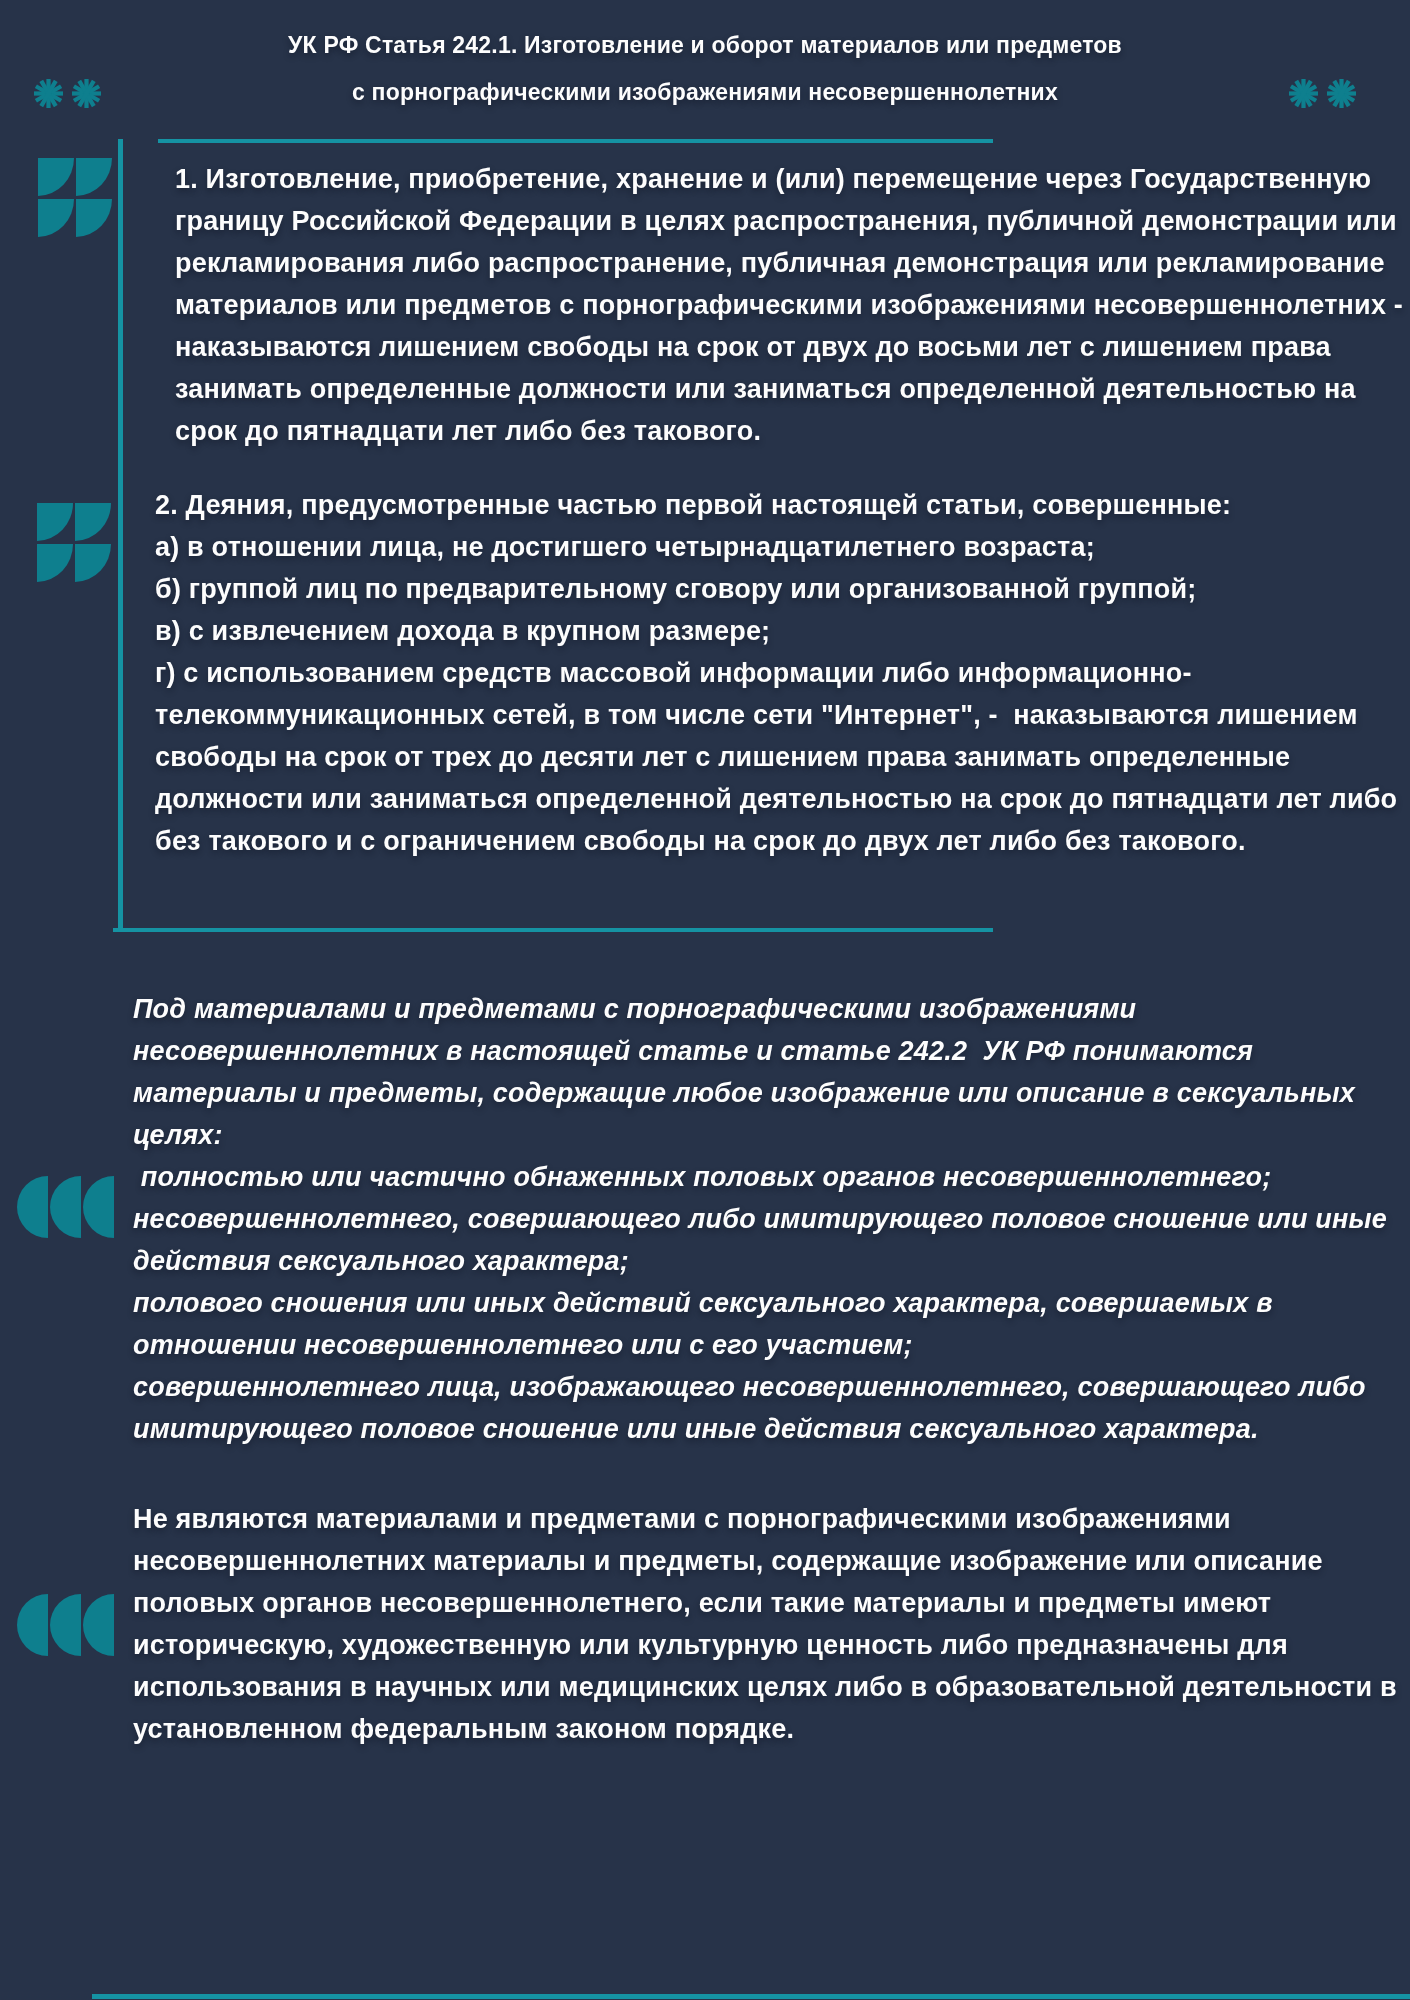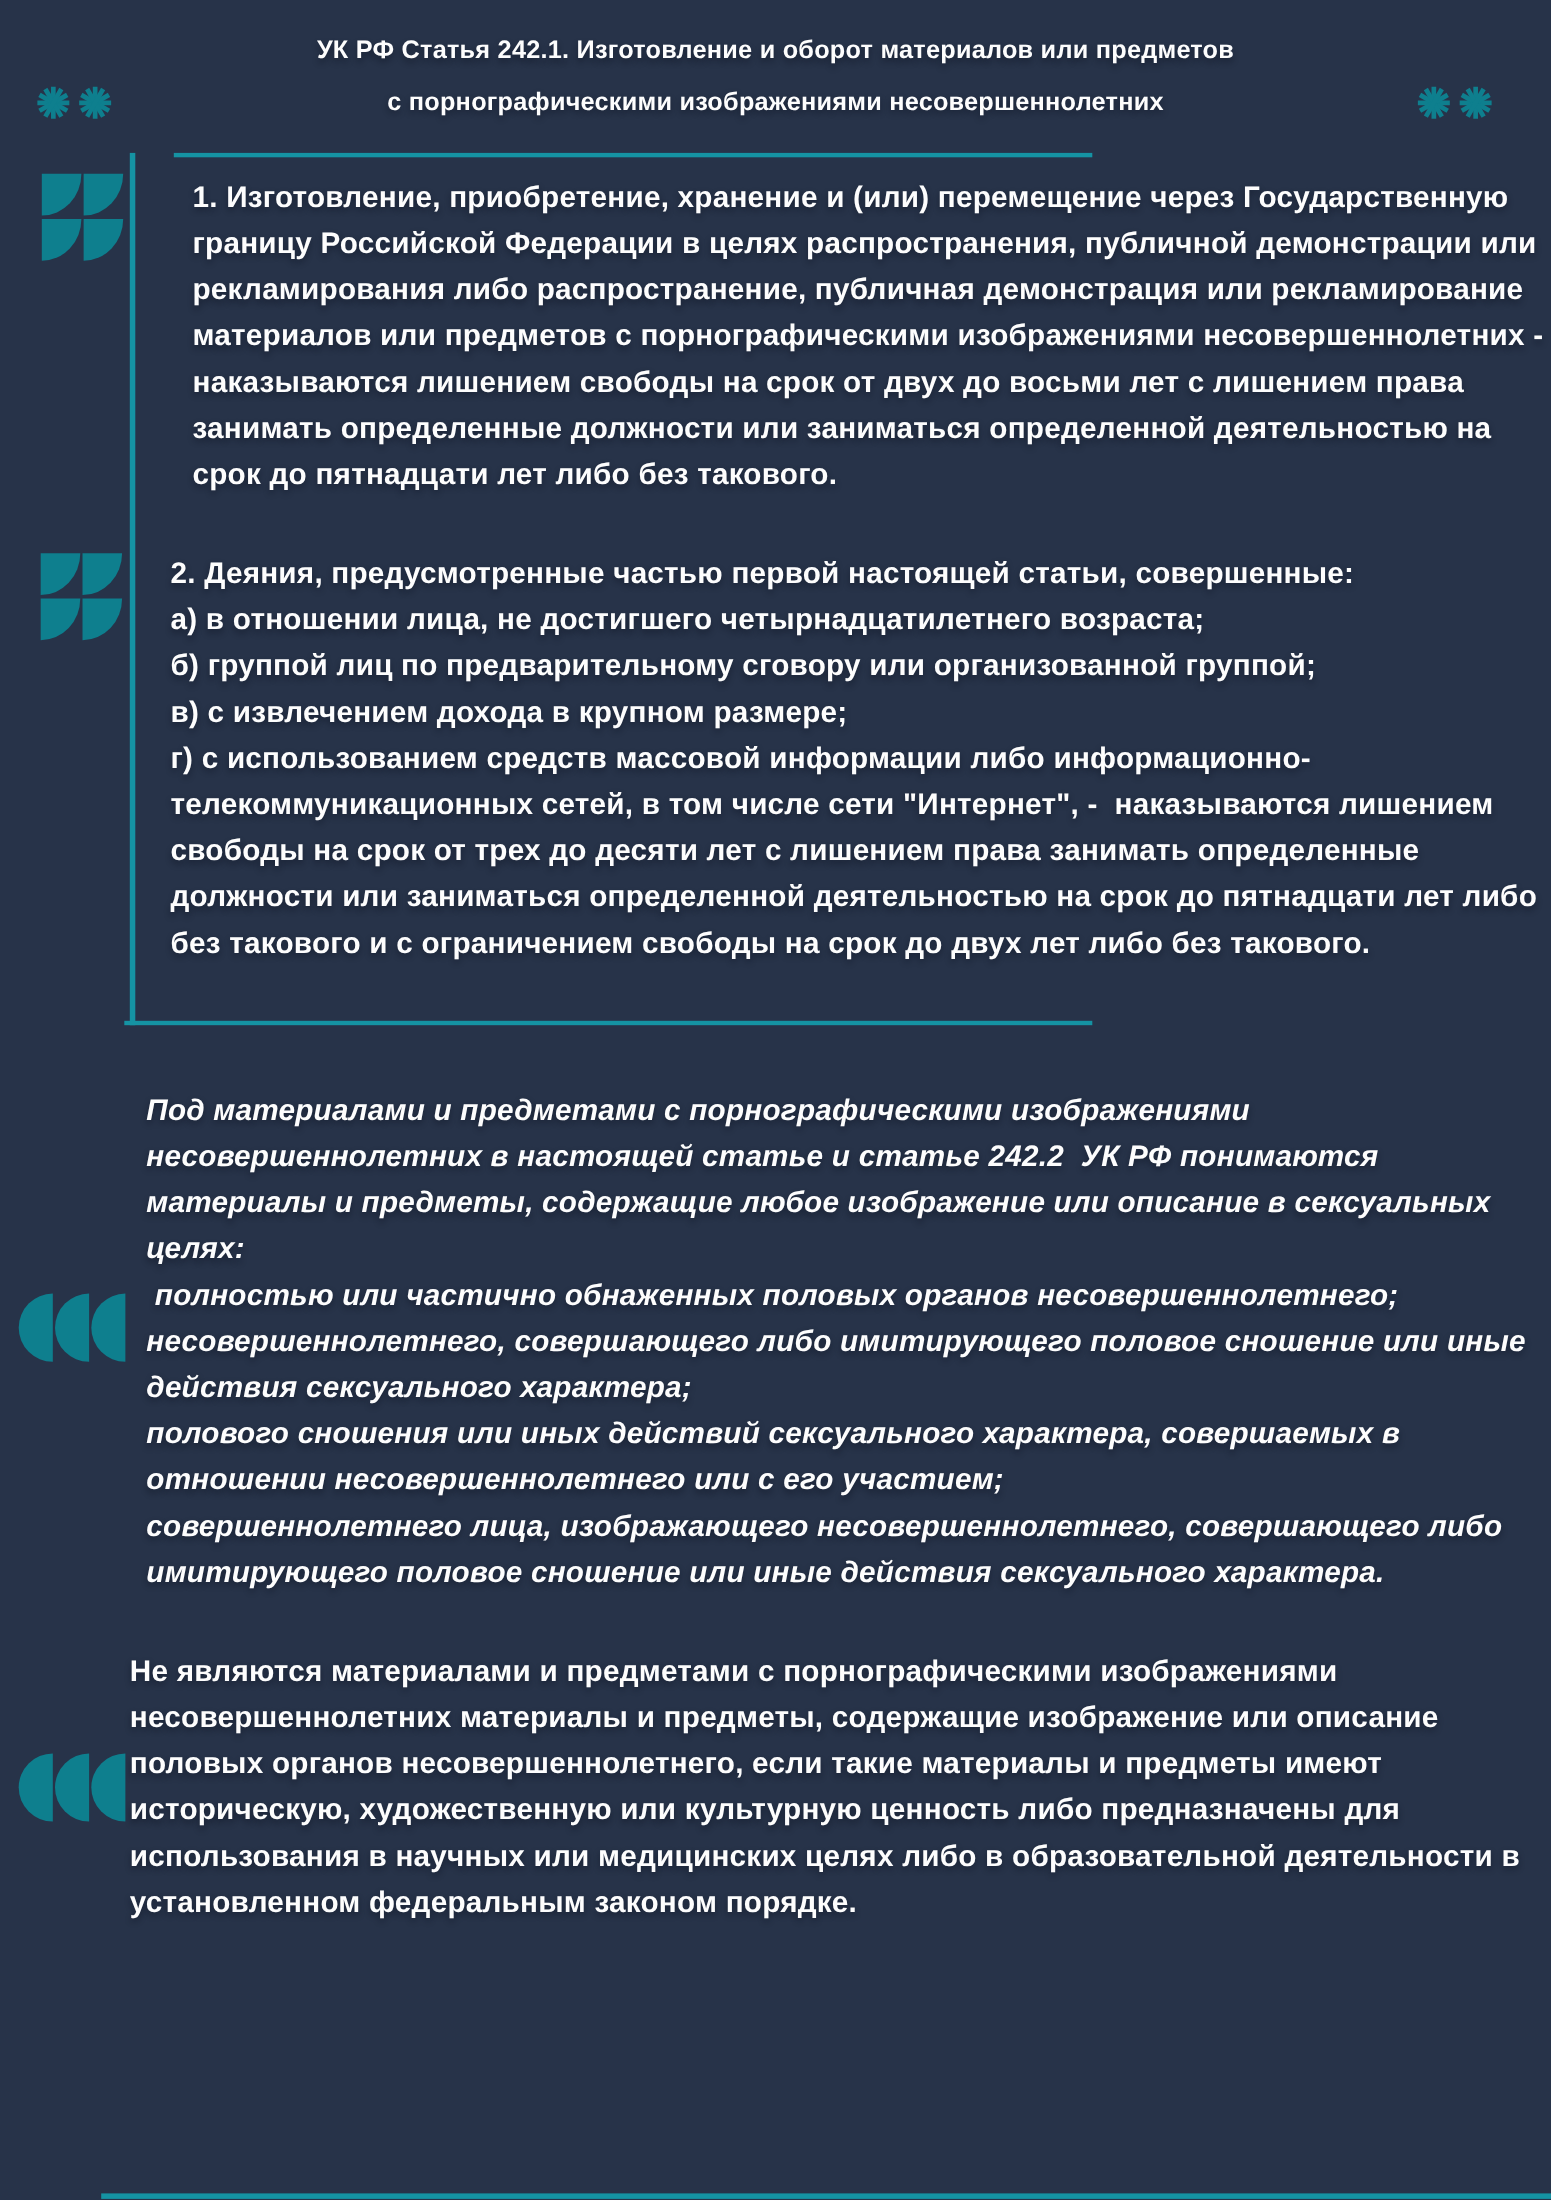--- a/index.html
+++ b/index.html
@@ -52,23 +52,23 @@
   .arc{width:31px;height:62px;background:var(--accent-teal);border-radius:31px 0 0 31px;}
 
   .body{
     position:absolute;margin:0;
     font-size:27px;line-height:42px;font-weight:700;
     white-space:pre-wrap;
     letter-spacing:.2px;
     text-shadow:0 3px 6px rgba(8,14,26,.45);
   }
   .p1{left:155px;top:158px;width:1248px;margin-left:20px;}
-  .p2{left:155px;top:500px;width:1248px;}
+  .p2{left:155px;top:484px;width:1248px;}
   .p3{left:133px;top:988px;width:1270px;font-style:italic;}
-  .p4{left:118px;top:1498px;width:1270px;}
+  .p4{left:133px;top:1498px;width:1270px;}
 </style>
 </head>
 <body>
 
 <div class="page">
 
   <div class="starburst-pair left">
     <svg width="31" height="31" viewBox="0 0 32 32">
       <g stroke="#0e7f8e" stroke-width="4.4">
         <line x1="16" y1="1" x2="16" y2="31"></line>

